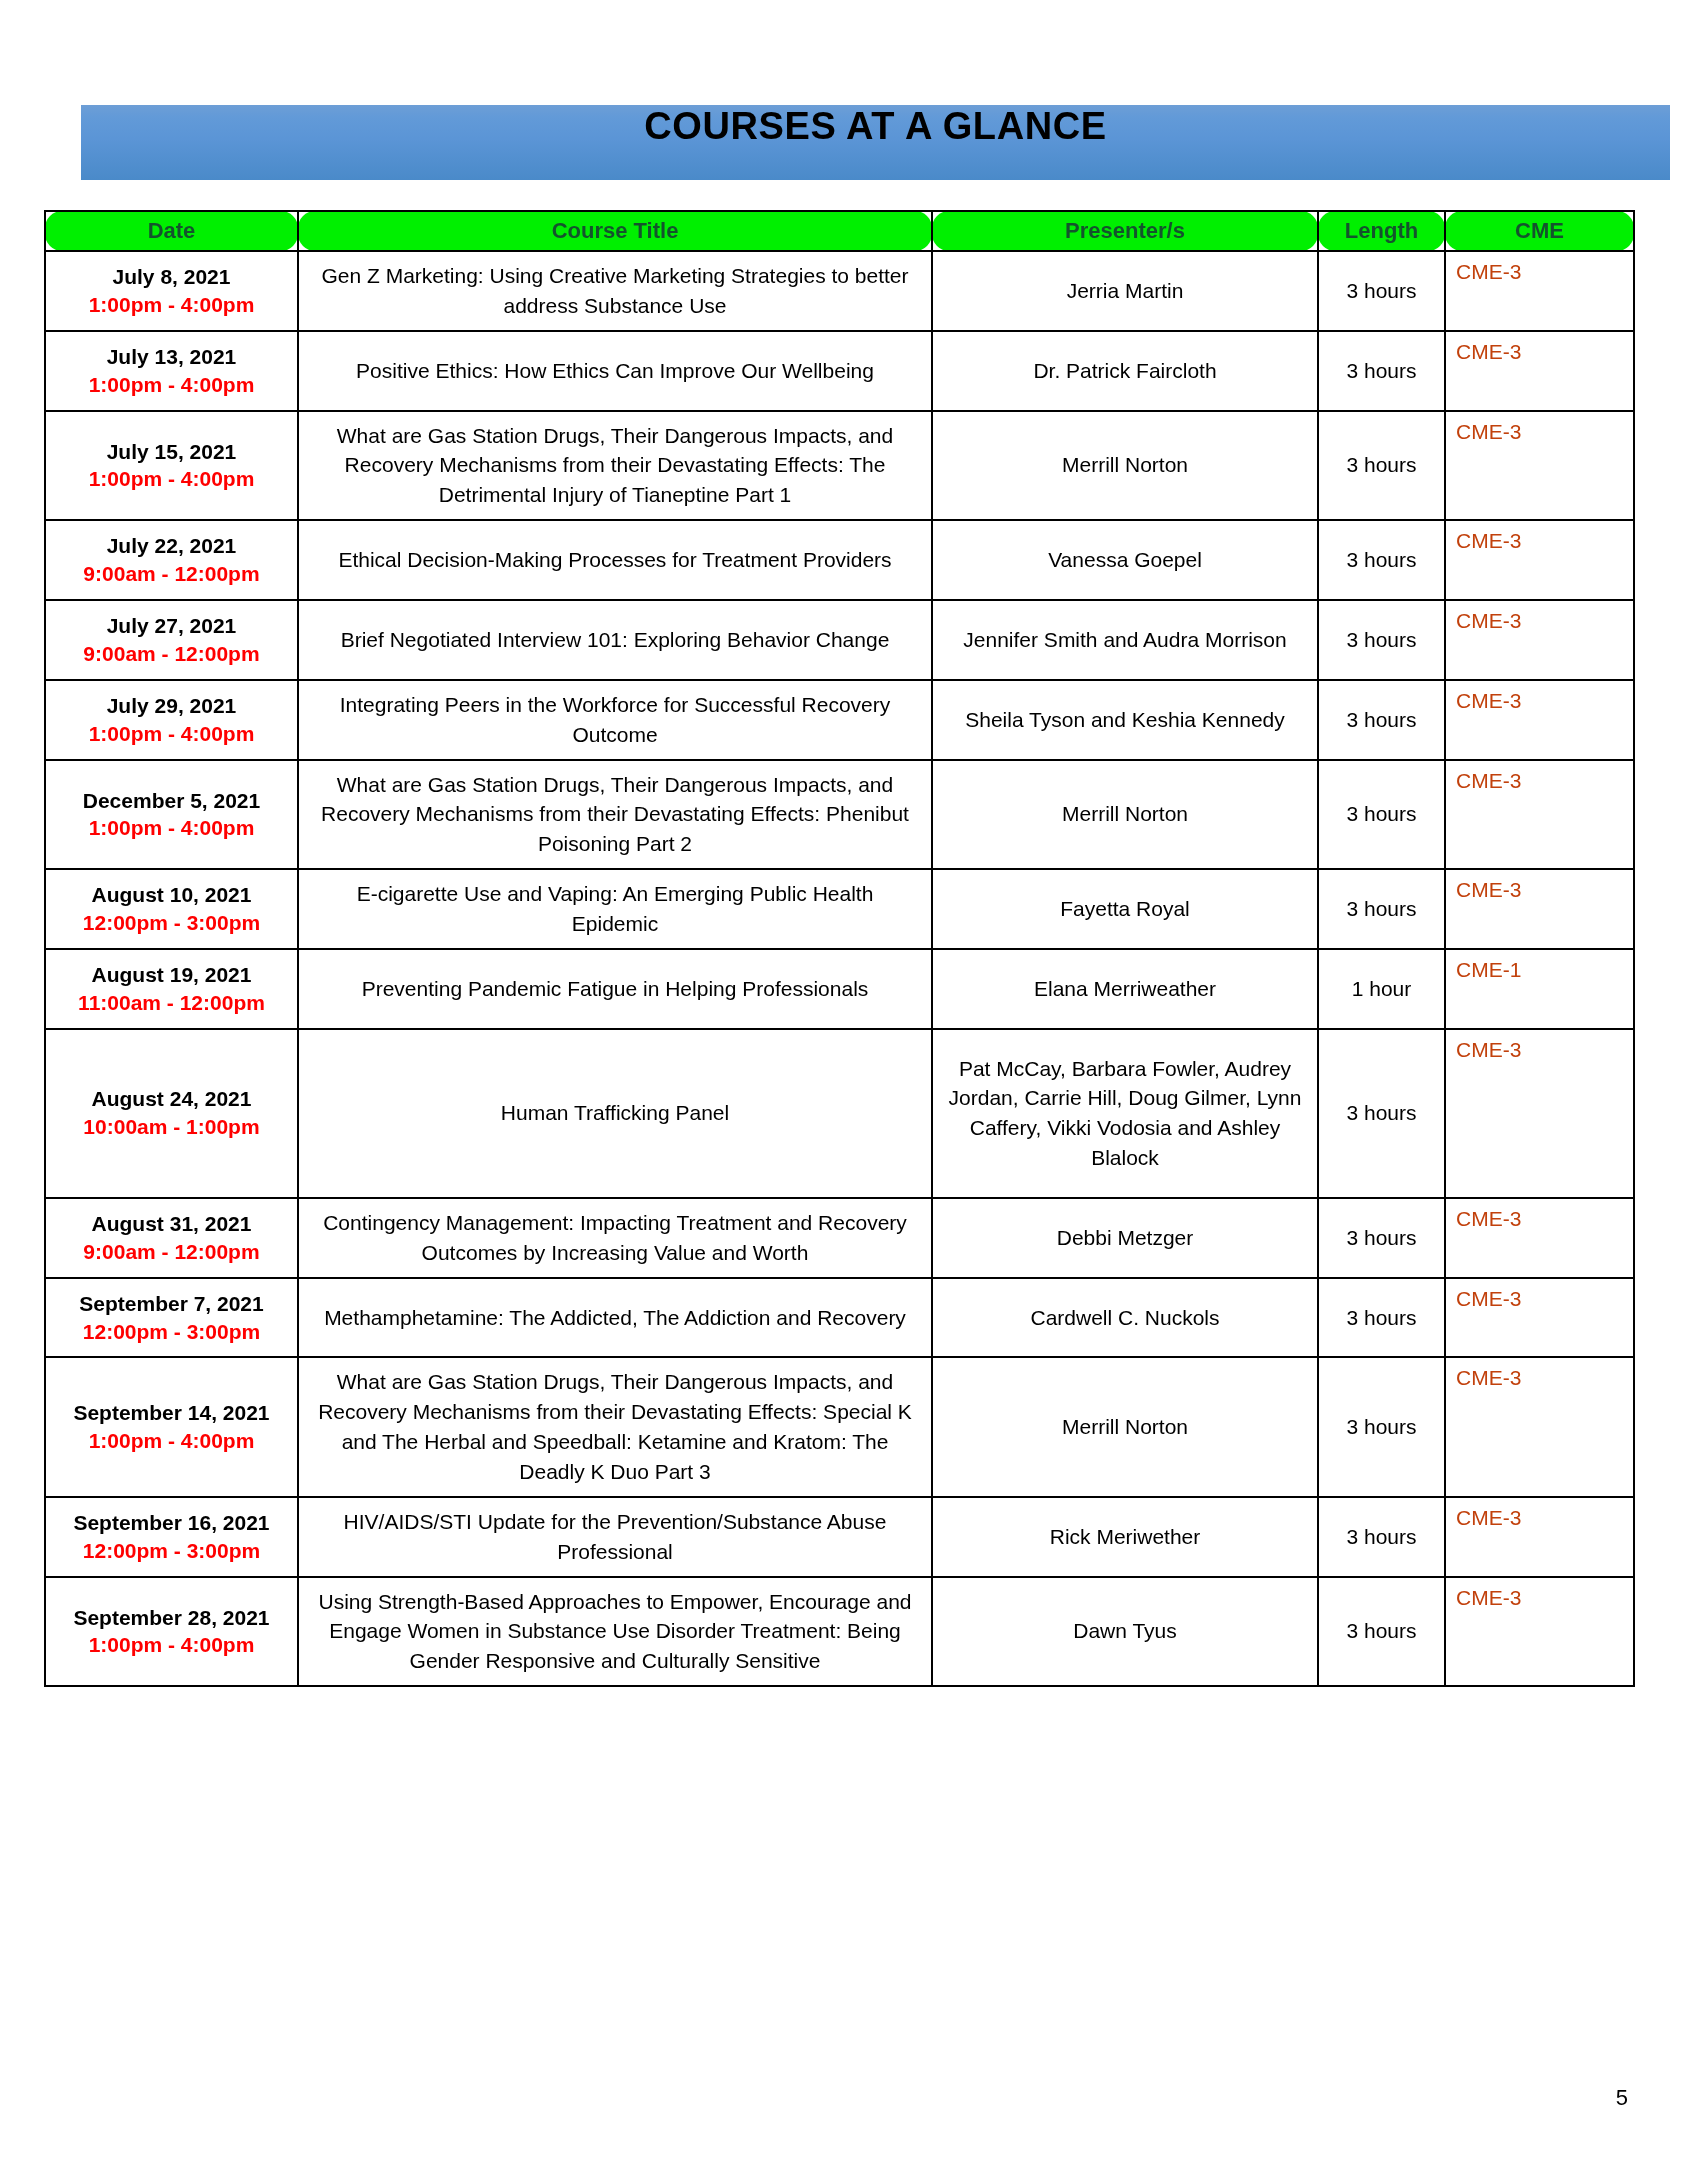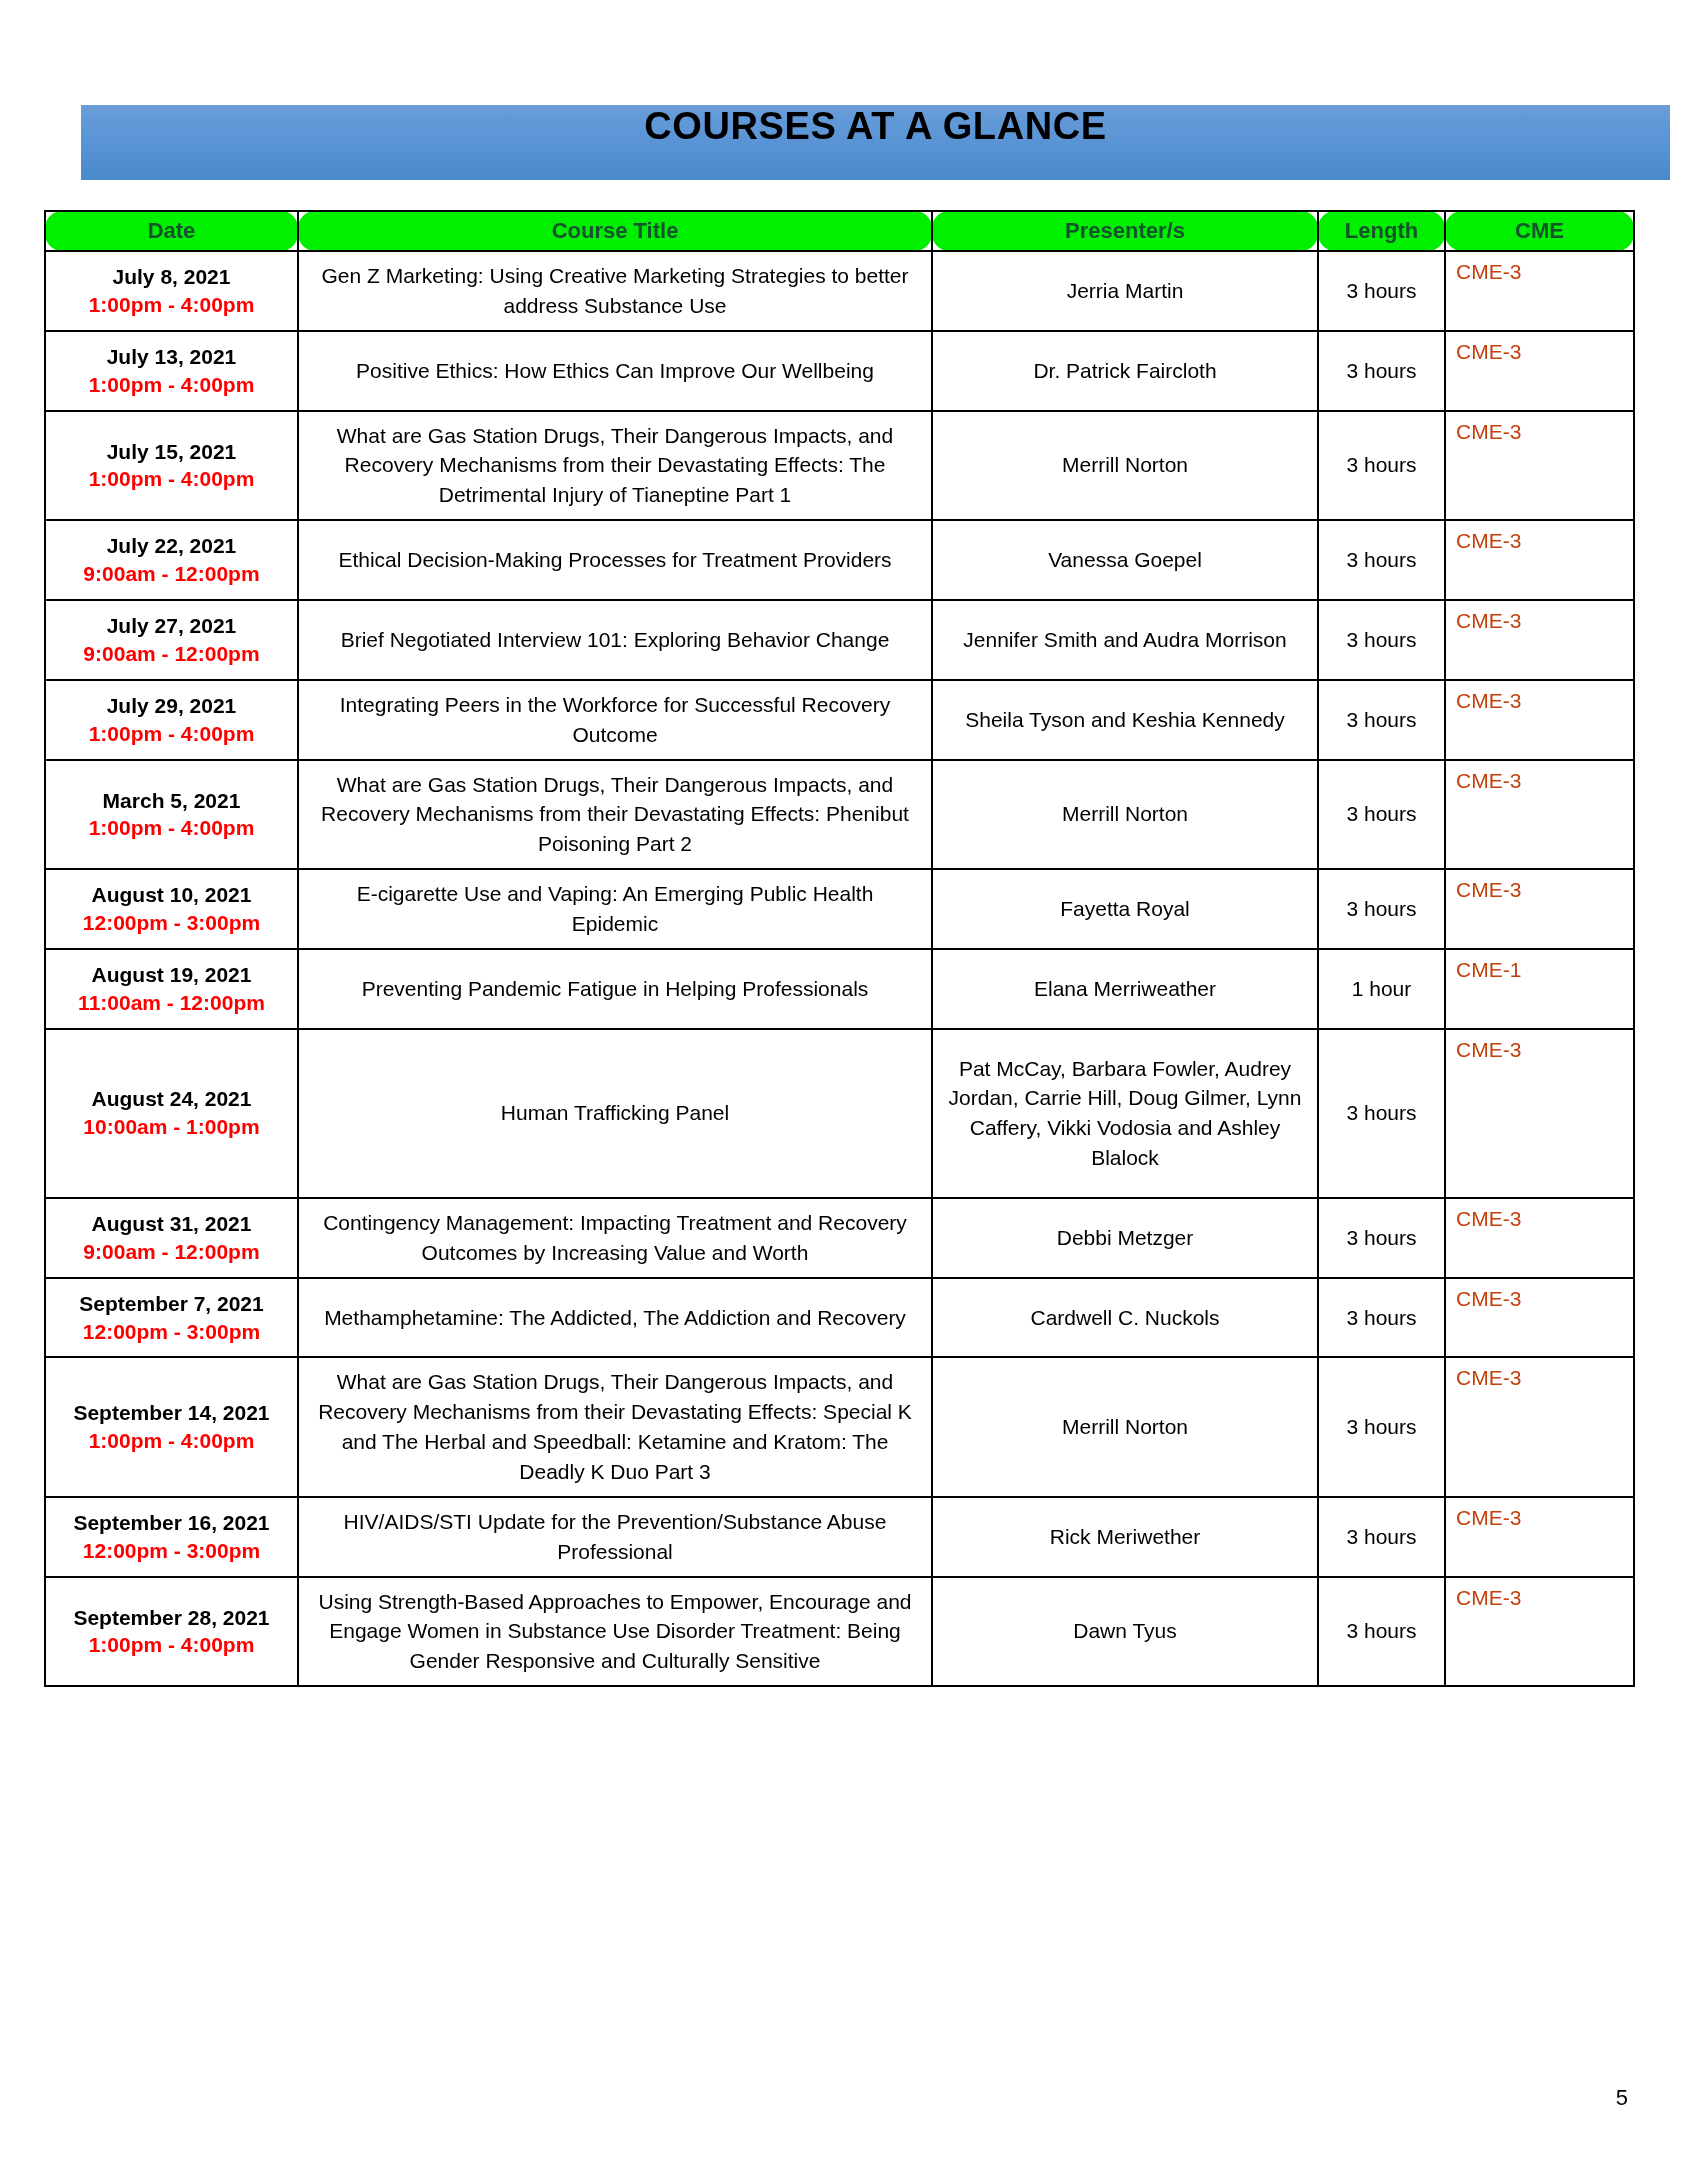--- a/index.html
+++ b/index.html
@@ -216,21 +216,21 @@
             <span class="date-line">July 29, 2021</span>
             <span class="time-line">1:00pm - 4:00pm</span>
           </td>
           <td class="cell-title">Integrating Peers in the Workforce for Successful Recovery Outcome</td>
           <td class="cell-presenter">Sheila Tyson and Keshia Kennedy</td>
           <td class="cell-length">3 hours</td>
           <td class="cell-cme">CME-3</td>
         </tr>
         <tr>
           <td class="cell-date">
-            <span class="date-line">March 5, 2021</span>
+            <span class="date-line">December 5, 2021</span>
             <span class="time-line">1:00pm - 4:00pm</span>
           </td>
           <td class="cell-title">What are Gas Station Drugs, Their Dangerous Impacts, and Recovery Mechanisms from their Devastating Effects: Phenibut Poisoning Part 2</td>
           <td class="cell-presenter">Merrill Norton</td>
           <td class="cell-length">3 hours</td>
           <td class="cell-cme">CME-3</td>
         </tr>
         <tr>
           <td class="cell-date">
             <span class="date-line">August 10, 2021</span>

